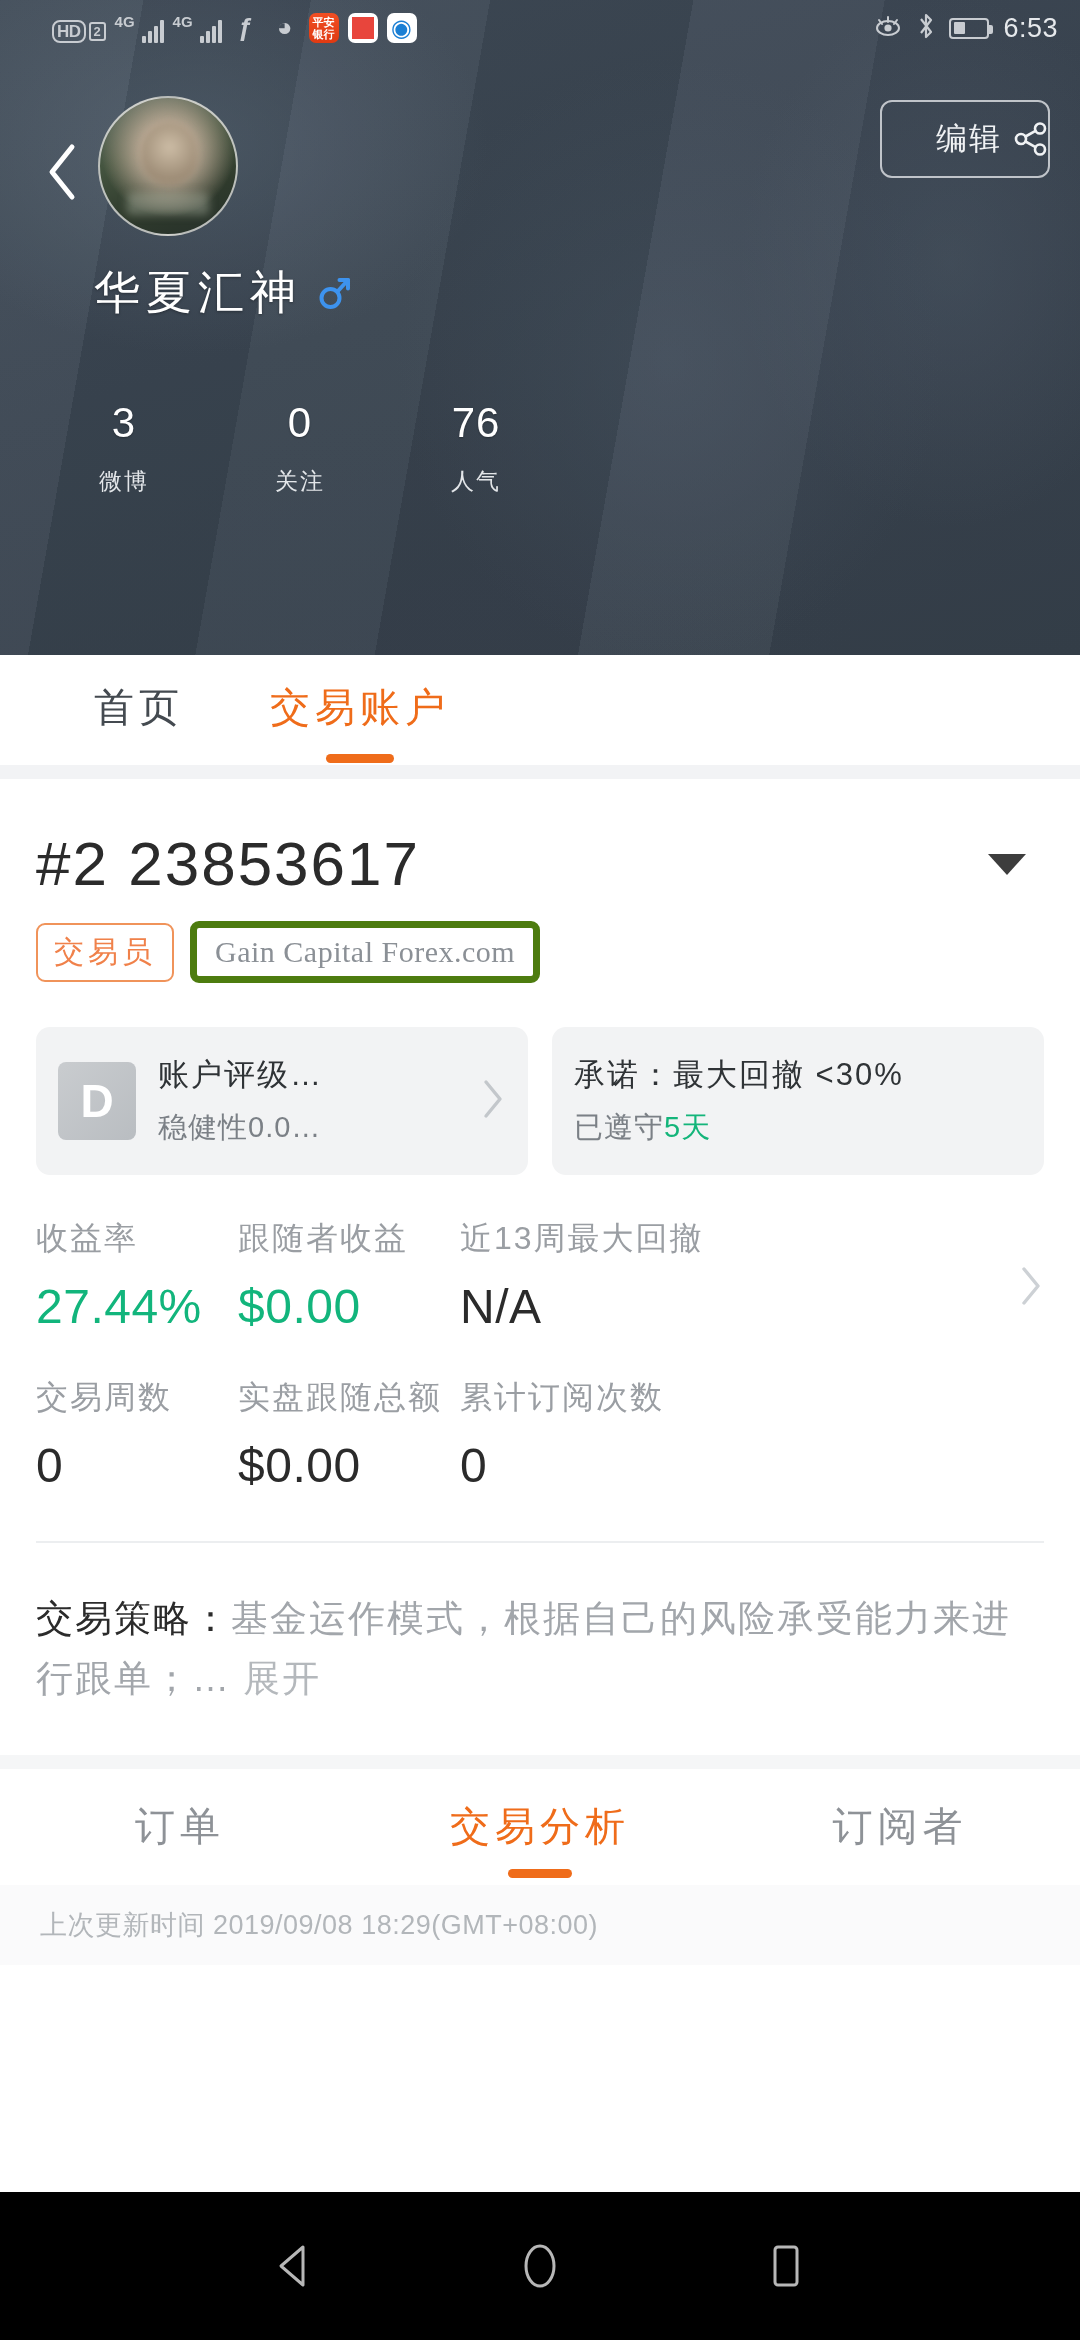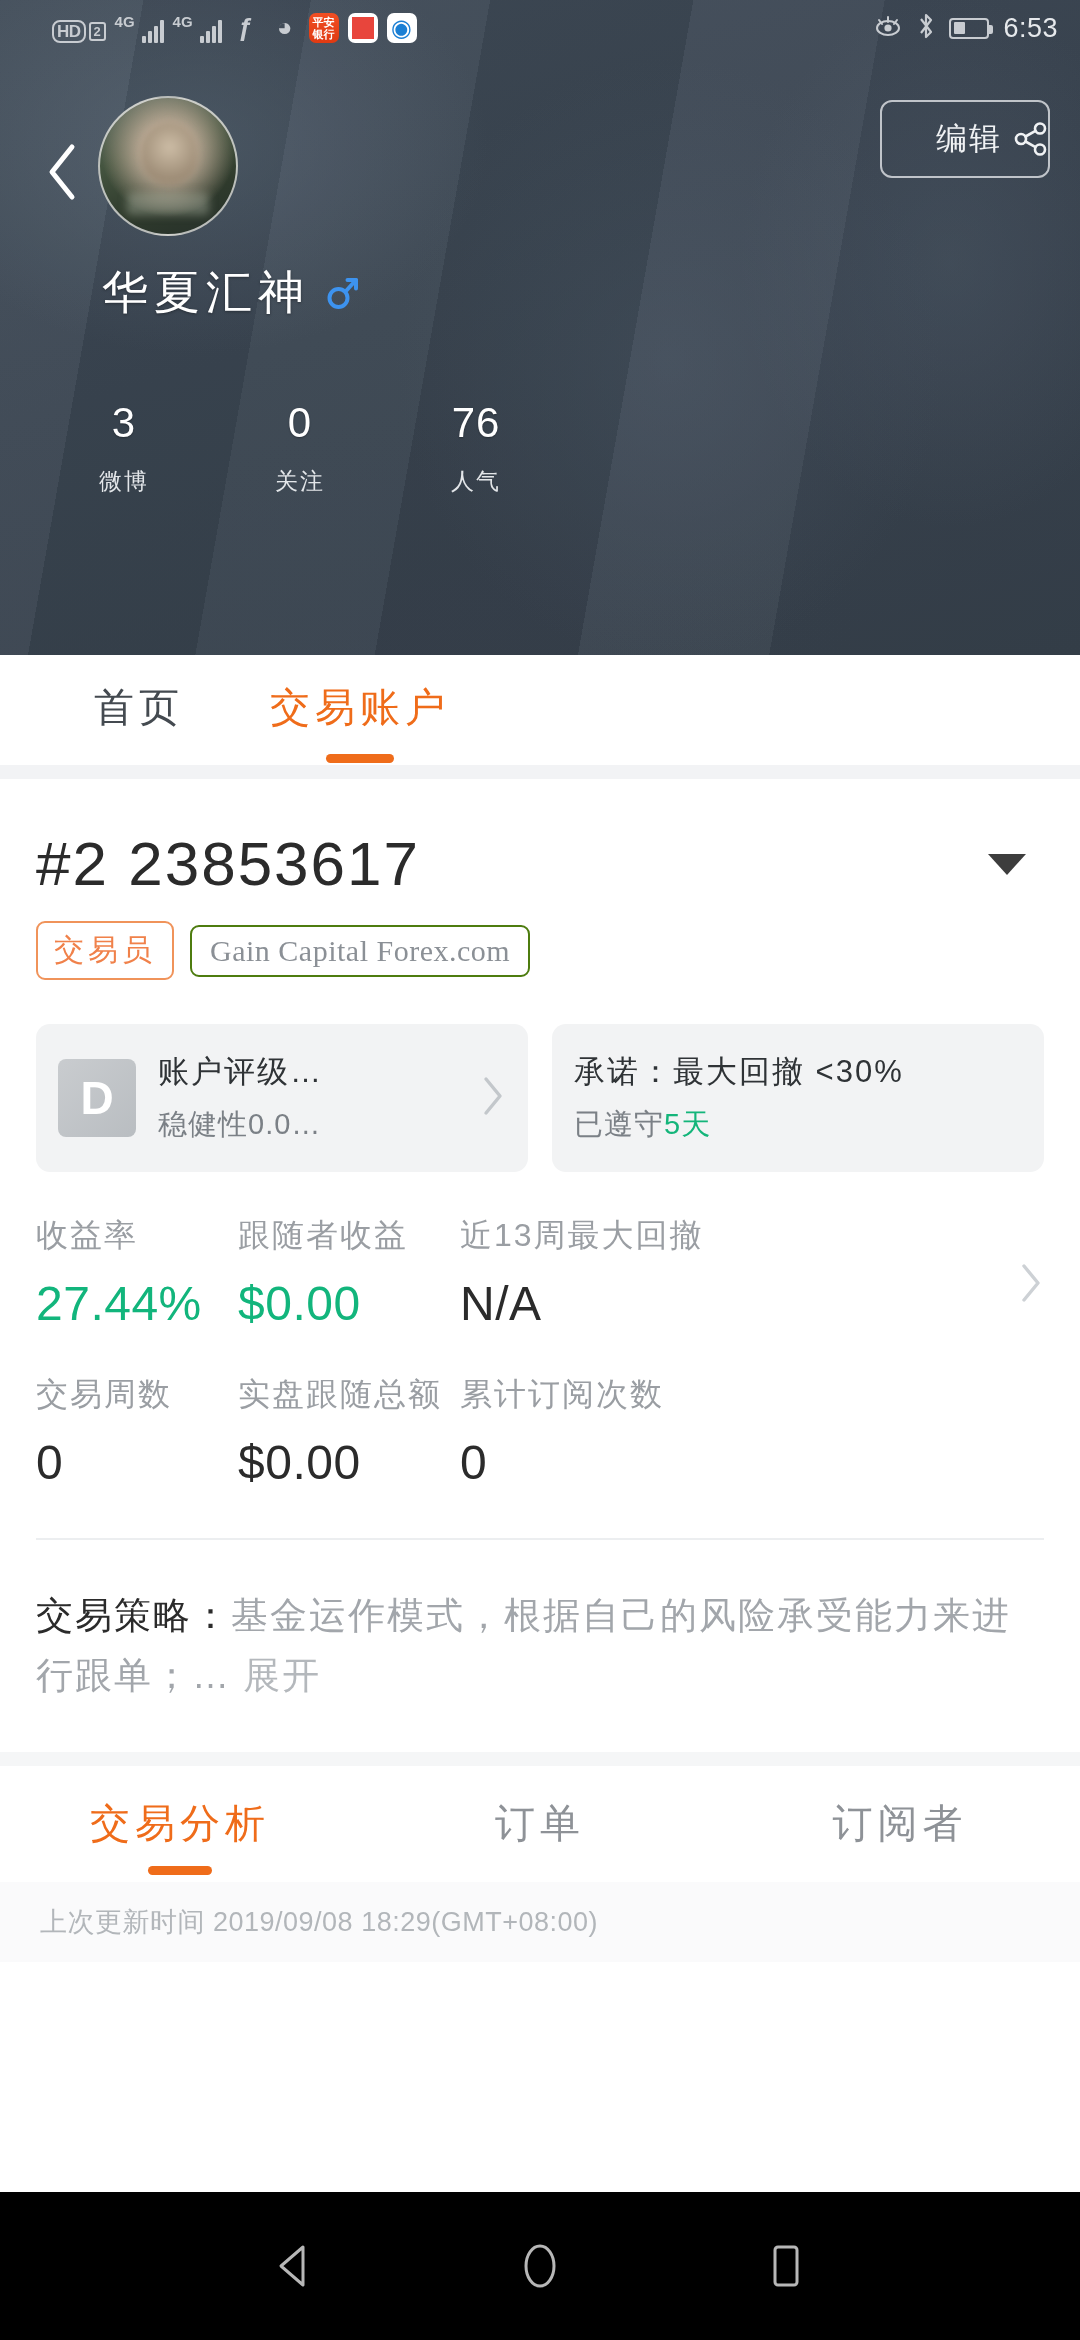--- a/index.html
+++ b/index.html
@@ -111,21 +111,21 @@
     width:170px; height:78px; border:2px solid rgba(225,228,231,.8); border-radius:12px;
     display:flex; align-items:center; justify-content:flex-end; gap:12px;
     color:#f0f2f4; font-size:31px; letter-spacing:2px;
   }
   .editbtn .share{ width:34px; height:34px; }
 
   
   .uname{ position:relative; z-index:3; display:flex; align-items:center; gap:14px;
           margin:26px 0 0 94px; }
   .uname .txt{ color:#ffffff; font-size:46px; letter-spacing:6px;
-               text-shadow:0 1px 3px rgba(0,0,0,.35);margin-left:8px; }
+               text-shadow:0 1px 3px rgba(0,0,0,.35); }
   .gender{ width:38px; height:38px; }
 
   
   .stats{ position:relative; z-index:3; display:flex; margin-top:76px; padding:0 36px; }
   .stat{ width:176px; text-align:center; }
   .stat .v{ color:#ffffff; font-size:42px; line-height:1.1; letter-spacing:1px;
             text-shadow:0 1px 2px rgba(0,0,0,.3); }
   .stat .l{ color:#e3e6e9; font-size:23px; margin-top:20px; letter-spacing:2px; }
 
   
@@ -143,21 +143,21 @@
   
   .acct{ padding:54px 36px 0 36px; }
   .acct-top{ display:flex; align-items:center; }
   .acct-num{ font-size:62px; color:#2b2b2b; letter-spacing:2px; line-height:1; }
   .caret{ margin-left:auto; margin-right:18px; width:0; height:0;
           border-left:19px solid transparent; border-right:19px solid transparent;
           border-top:21px solid #3d3d3d; }
   .badges{ display:flex; align-items:center; gap:16px; margin-top:26px; }
   .badge-tr{ border:2px solid #f0935a; color:#f0814a; border-radius:9px;
              font-size:30px; padding:7px 16px; letter-spacing:4px; }
-  .badge-br{ border:2px solid #4d7c0f; color:#8b9096; border-radius:9px;
+  .badge-br{ border:7px solid #4d7c0f; color:#8b9096; border-radius:9px;
              font-size:30px; padding:7px 18px; letter-spacing:.5px;
              font-family:"Liberation Serif","DejaVu Serif",serif; }
 
   
   .cards{ display:flex; gap:24px; padding:44px 36px 0 36px; }
   .card{ flex:1; background:#f2f3f4; border-radius:14px; height:148px;
          display:flex; align-items:center; padding:0 22px; }
   .gradebox{ width:78px; height:78px; border-radius:8px;
              background:linear-gradient(135deg,#c9cccf,#b9bdc1);
              color:#fff; font-size:46px; font-weight:bold;
@@ -392,22 +392,22 @@
 
   <div class="hr"></div>
 
   <div class="strategy">
     <b>交易策略：</b><span>基金运作模式，根据自己的风险承受能力来进行跟单；…</span> <span class="more">展开</span>
   </div>
 
   <div class="sec-sep"></div>
 
   <div class="btabs">
+    <div class="btab">订单</div>
     <div class="btab active">交易分析</div>
-    <div class="btab">订单</div>
     <div class="btab">订阅者</div>
   </div>
 
   <div class="updated">上次更新时间 2019/09/08 18:29(GMT+08:00)</div>
   <div class="filler"></div>
 
   <div class="navbar">
     <div class="nb">
       <svg width="42" height="46" viewBox="0 0 42 46">
         <path d="M30 4 L8 23 L30 42 Z" stroke="#b7b7b7" stroke-width="3" fill="none" stroke-linejoin="round"></path>

